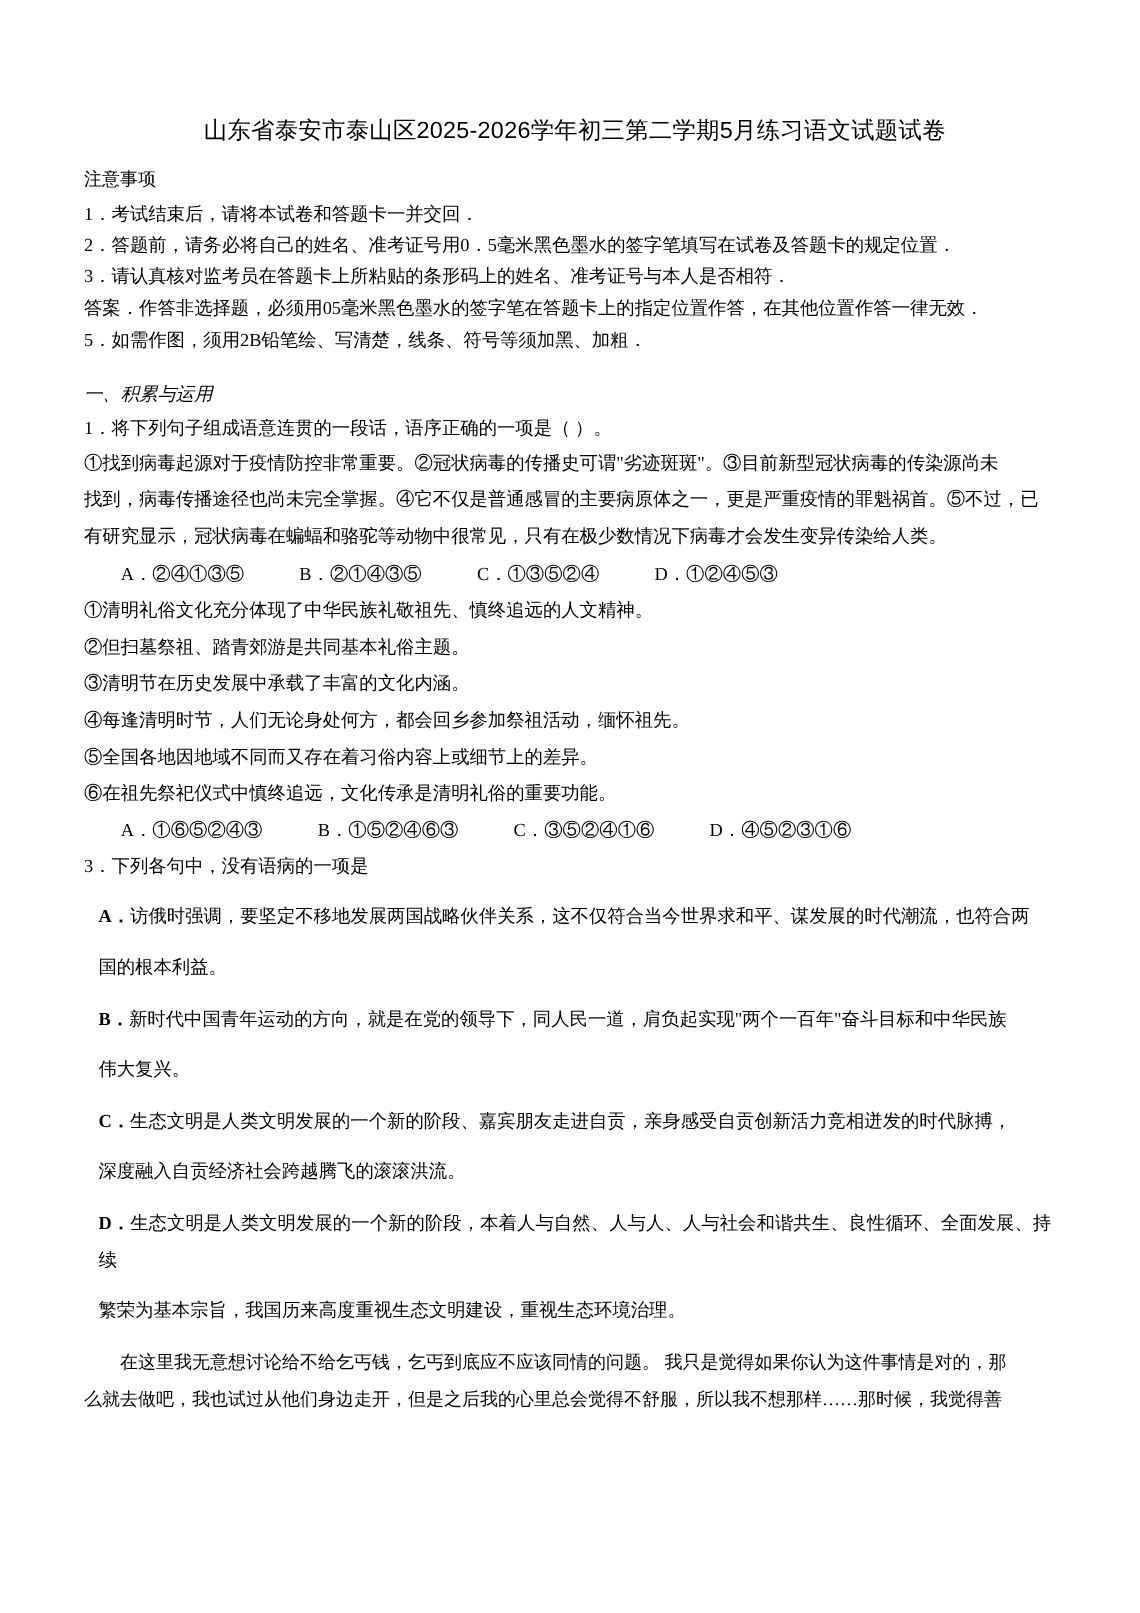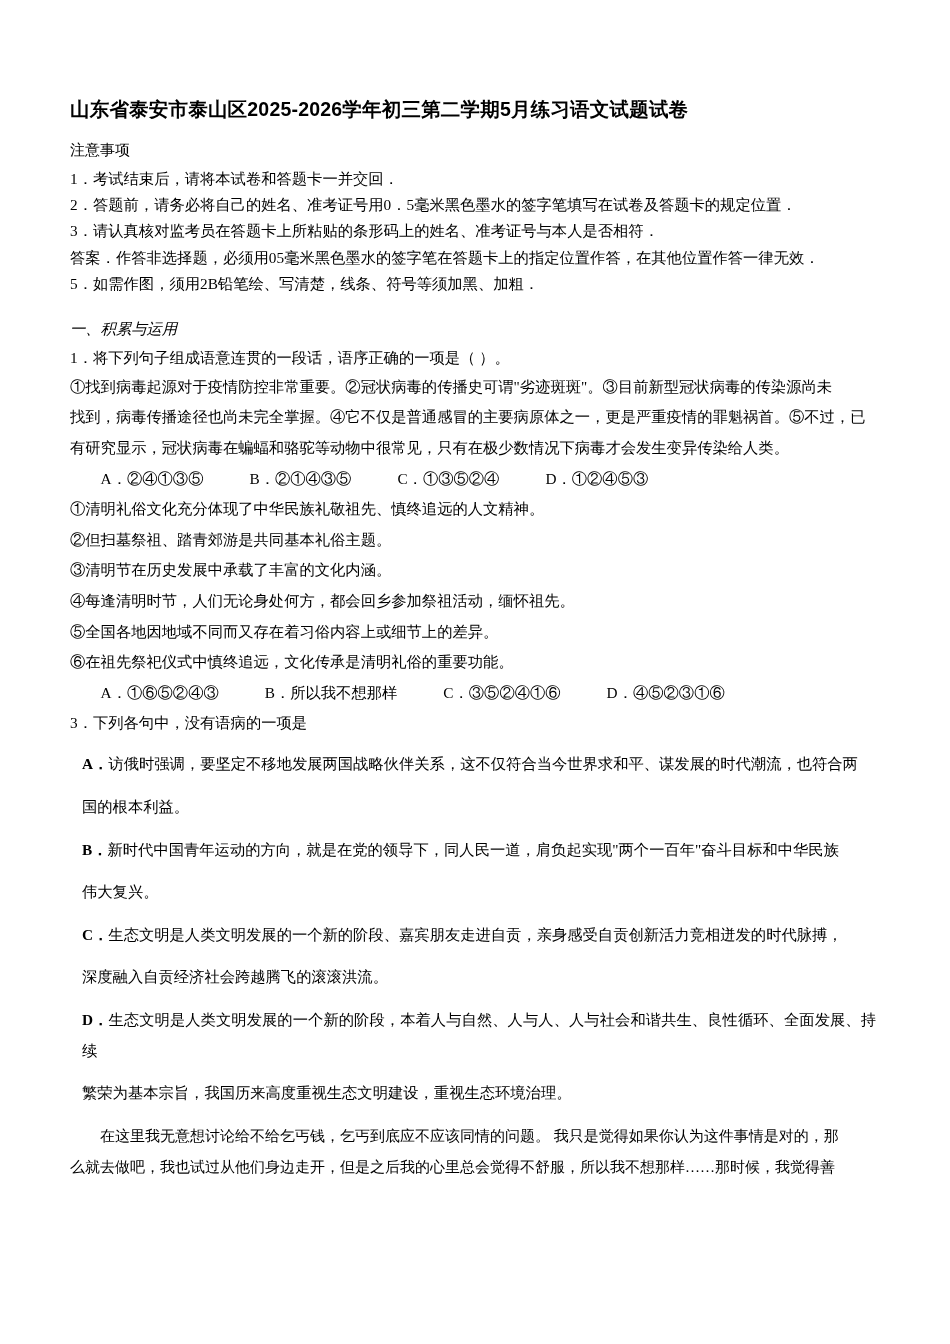--- a/index.html
+++ b/index.html
@@ -15,23 +15,23 @@
   }
   .page {
     width: 950px;
     min-height: 1344px;
     box-sizing: border-box;
     padding: 96px 62px 40px 70px;
     position: relative;
   }
   .doc-title {
     font-family: "Liberation Sans", sans-serif;
-    font-weight: bold;
+    font-weight: normal;
     font-size: 19.5px;
-    text-align: left;
+    text-align: center;
     letter-spacing: 0.2px;
     margin: 0 0 16px 0;
     line-height: 1.4;
   }
   .section-label {
     font-size: 15px;
     margin: 10px 0 4px 0;
     line-height: 1.5;
   }
   .note-line {
@@ -112,21 +112,21 @@
   <div class="body-line">找到，病毒传播途径也尚未完全掌握。④它不仅是普通感冒的主要病原体之一，更是严重疫情的罪魁祸首。⑤不过，已</div>
   <div class="body-line">有研究显示，冠状病毒在蝙蝠和骆驼等动物中很常见，只有在极少数情况下病毒才会发生变异传染给人类。</div>
   <div class="options-row"><span class="indent-1" style="display:inline-block;width:2em;"></span><span>A．②④①③⑤</span><span class="opt-sp"></span><span>B．②①④③⑤</span><span class="opt-sp"></span><span>C．①③⑤②④</span><span class="opt-sp"></span><span>D．①②④⑤③</span></div>
 
   <div class="body-line">①清明礼俗文化充分体现了中华民族礼敬祖先、慎终追远的人文精神。</div>
   <div class="body-line">②但扫墓祭祖、踏青郊游是共同基本礼俗主题。</div>
   <div class="body-line">③清明节在历史发展中承载了丰富的文化内涵。</div>
   <div class="body-line">④每逢清明时节，人们无论身处何方，都会回乡参加祭祖活动，缅怀祖先。</div>
   <div class="body-line">⑤全国各地因地域不同而又存在着习俗内容上或细节上的差异。</div>
   <div class="body-line">⑥在祖先祭祀仪式中慎终追远，文化传承是清明礼俗的重要功能。</div>
-  <div class="options-row"><span style="display:inline-block;width:2em;"></span><span>A．①⑥⑤②④③</span><span class="opt-sp"></span><span>B．所以我不想那样</span><span class="opt-sp"></span><span>C．③⑤②④①⑥</span><span class="opt-sp"></span><span>D．④⑤②③①⑥</span></div>
+  <div class="options-row"><span style="display:inline-block;width:2em;"></span><span>A．①⑥⑤②④③</span><span class="opt-sp"></span><span>B．①⑤②④⑥③</span><span class="opt-sp"></span><span>C．③⑤②④①⑥</span><span class="opt-sp"></span><span>D．④⑤②③①⑥</span></div>
 
   <div class="q-line">3．下列各句中，没有语病的一项是</div>
 
   <div class="sub-line"><span class="bold-label">A．</span><span>访俄时强调，要坚定不移地发展两国战略伙伴关系，这不仅符合当今世界求和平、谋发展的时代潮流，也符合两</span></div>
   <div class="sub-line">国的根本利益。</div>
 
   <div class="sub-line"><span class="bold-label">B．</span><span>新时代中国青年运动的方向，就是在党的领导下，同人民一道，肩负起实现"两个一百年"奋斗目标和中华民族</span></div>
   <div class="sub-line">伟大复兴。</div>
 
   <div class="sub-line"><span class="bold-label">C．</span><span>生态文明是人类文明发展的一个新的阶段、嘉宾朋友走进自贡，亲身感受自贡创新活力竞相迸发的时代脉搏，</span></div>

